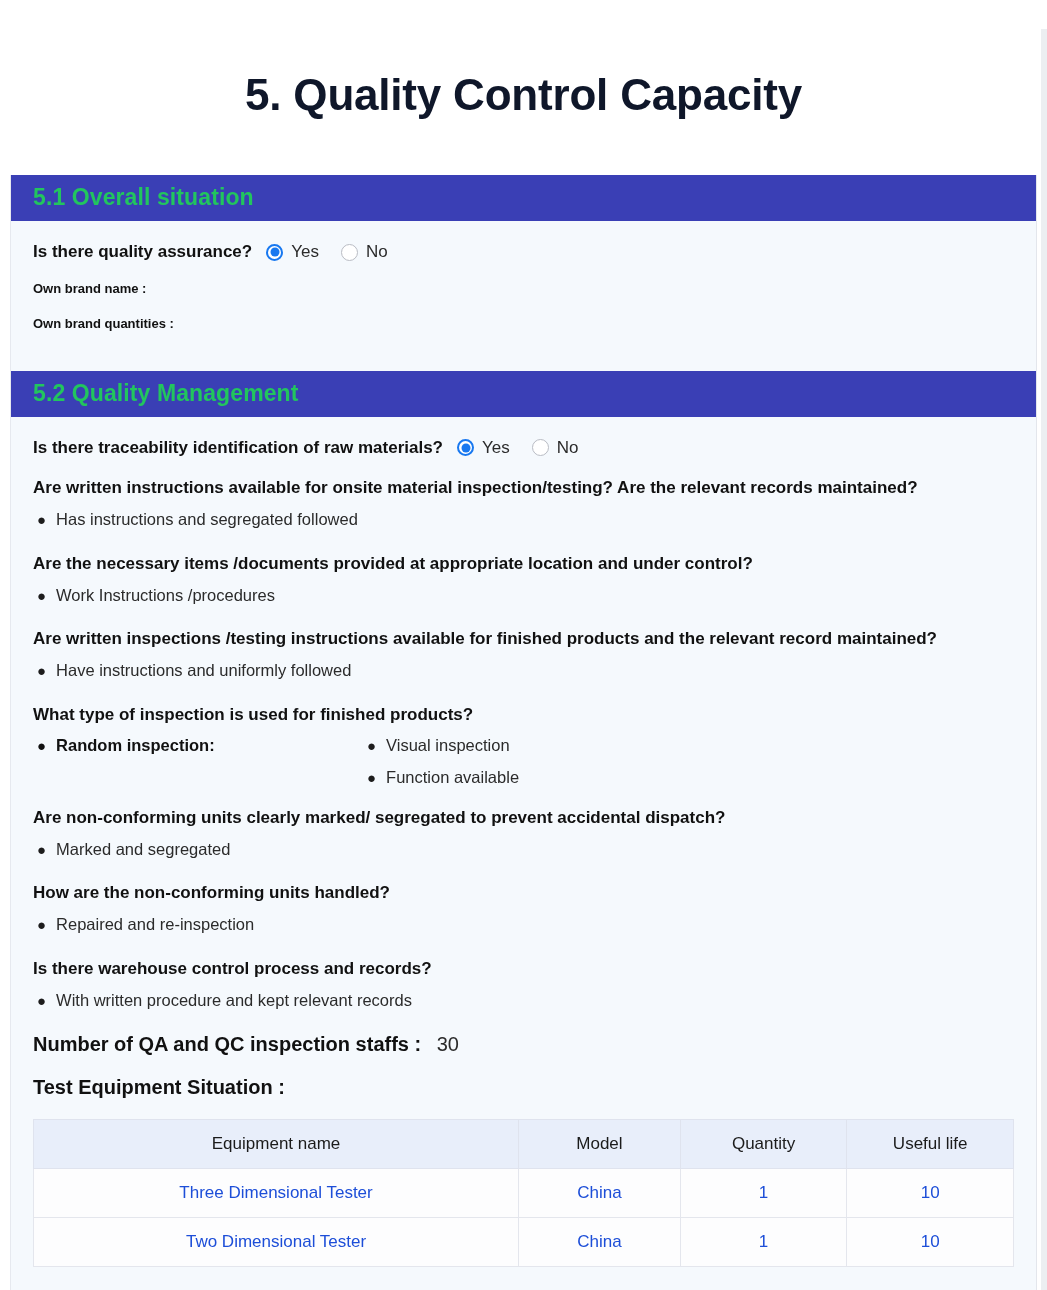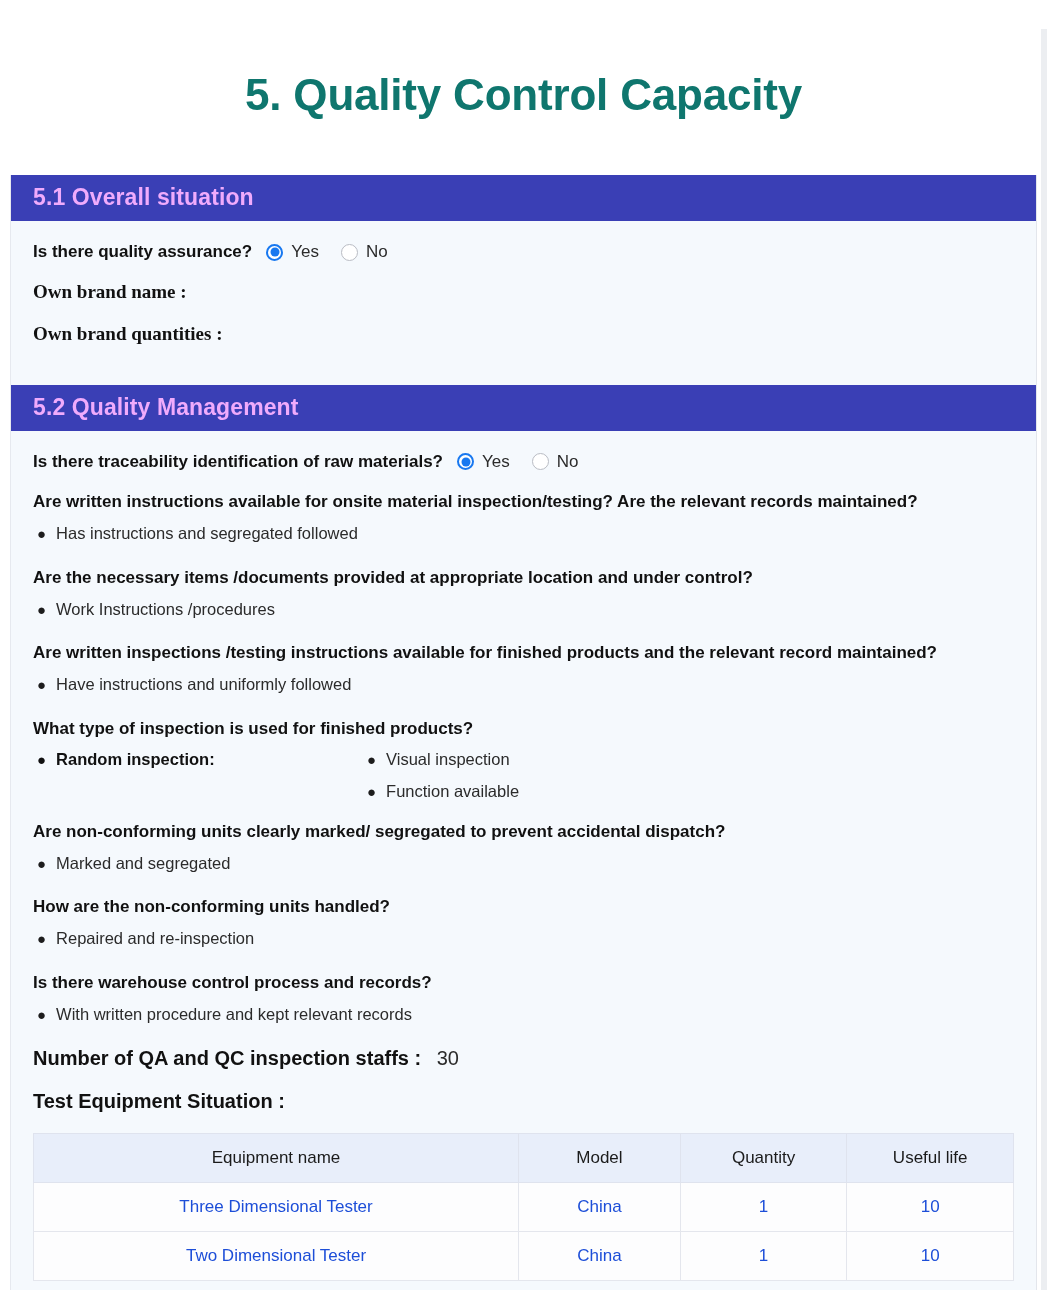--- a/index.html
+++ b/index.html
@@ -21,40 +21,40 @@
     height: 1290px;
     box-sizing: border-box;
     background: #ffffff;
   }
 
   
   .doc-title {
     text-align: center;
     font-size: 44px;
     font-weight: 700;
-    color: #0f766e;
+    color: #0f172a;
     letter-spacing: -0.2px;
     padding: 42px 0 26px 0;
     line-height: 1.1;
   }
 
   
   .sheet {
     margin: 0 10px 0 10px;
     background: #f5f9fd;
     border-left: 1px solid #e6e9ef;
     border-right: 1px solid #e3e6ec;
     box-sizing: border-box;
     min-height: 1140px;
   }
 
   
   .section-bar {
     background: #3a3fb5;
-    color: #f0abfc;
+    color: #22c55e;
     font-size: 23px;
     font-weight: 600;
     padding: 8px 0 9px 22px;
     line-height: 1.25;
     letter-spacing: 0.1px;
   }
 
   .section-body {
     padding: 20px 22px 18px 22px;
   }
@@ -72,25 +72,24 @@
     line-height: 1.3;
   }
   .q-block {
     font-size: 17px;
     font-weight: 700;
     color: #111111;
     line-height: 1.3;
     margin: 0 0 10px 0;
   }
   .label-line {
-    font-size: 19px;
+    font-size: 13px;
     font-weight: 700;
     color: #111111;
     margin-bottom: 20px;
-    font-family: Liberation Serif, serif;
   }
   .label-line.tight { margin-bottom: 22px; }
 
   .answer {
     font-size: 16.5px;
     font-weight: 400;
     color: #2b2b2b;
     line-height: 1.3;
     margin: 0 0 22px 4px;
     display: flex;

